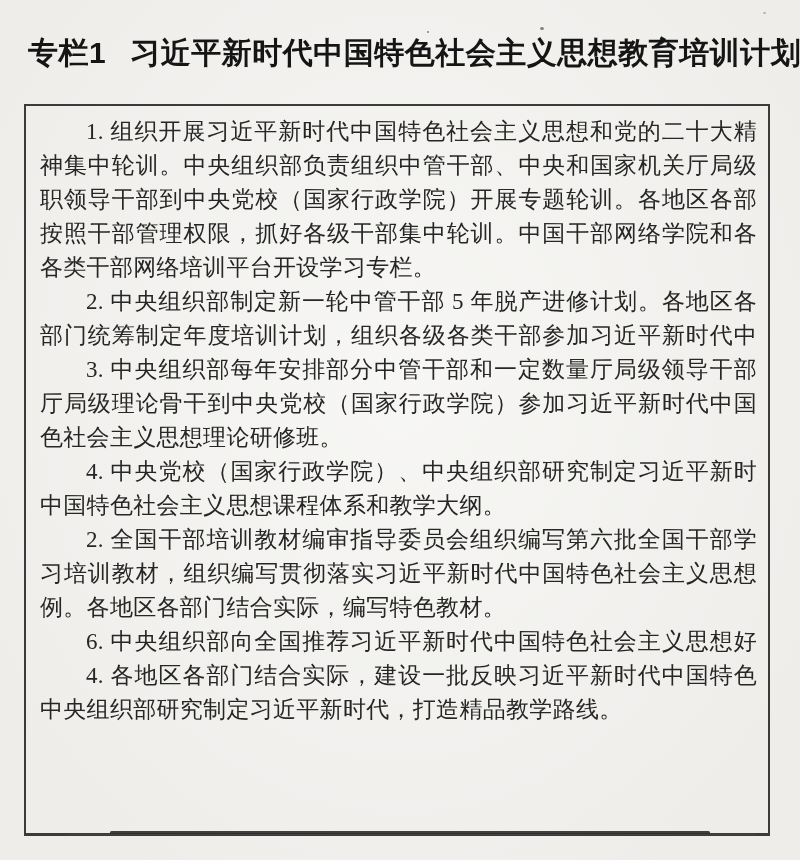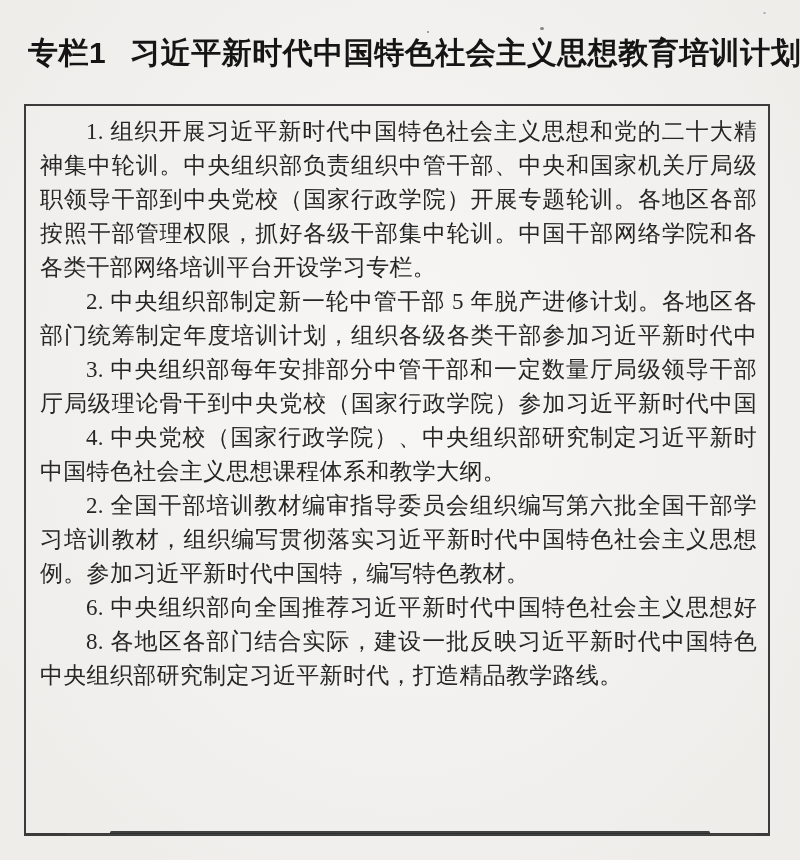--- a/index.html
+++ b/index.html
@@ -87,27 +87,28 @@
   <div id="box-content">
       <div class="line first">1. 组织开展习近平新时代中国特色社会主义思想和党的二十大精</div>
       <div class="line">神集中轮训。中央组织部负责组织中管干部、中央和国家机关厅局级正</div>
       <div class="line">职领导干部到中央党校（国家行政学院）开展专题轮训。各地区各部门</div>
       <div class="line">按照干部管理权限，抓好各级干部集中轮训。中国干部网络学院和各级</div>
       <div class="line last">各类干部网络培训平台开设学习专栏。</div>
       <div class="line first">2. 中央组织部制定新一轮中管干部 5 年脱产进修计划。各地区各</div>
       <div class="line">部门统筹制定年度培训计划，组织各级各类干部参加习近平新时代中国</div>
       <div class="line first">3. 中央组织部每年安排部分中管干部和一定数量厅局级领导干部</div>
       <div class="line">厅局级理论骨干到中央党校（国家行政学院）参加习近平新时代中国特</div>
+      <div class="line last">色社会主义思想理论研修班。</div>
       <div class="line first">4. 中央党校（国家行政学院）、中央组织部研究制定习近平新时代</div>
       <div class="line last">中国特色社会主义思想课程体系和教学大纲。</div>
       <div class="line first">2. 全国干部培训教材编审指导委员会组织编写第六批全国干部学</div>
       <div class="line">习培训教材，组织编写贯彻落实习近平新时代中国特色社会主义思想案</div>
-      <div class="line last">例。参加习近平新时代中国特，编写特色教材。</div>
+      <div class="line last">例。各地区各部门结合实际，编写特色教材。</div>
       <div class="line first">6. 中央组织部向全国推荐习近平新时代中国特色社会主义思想好</div>
-      <div class="line first">8. 各地区各部门结合实际，建设一批反映习近平新时代中国特色</div>
+      <div class="line first">4. 各地区各部门结合实际，建设一批反映习近平新时代中国特色</div>
       <div class="line last">中央组织部研究制定习近平新时代，打造精品教学路线。</div>
     </div>
   <div class="smear"></div>
   <div class="smear2"></div>
 </div>
 
 <div class="speck s1"></div>
 <div class="speck s2"></div>
 <div class="speck s3"></div>
 

